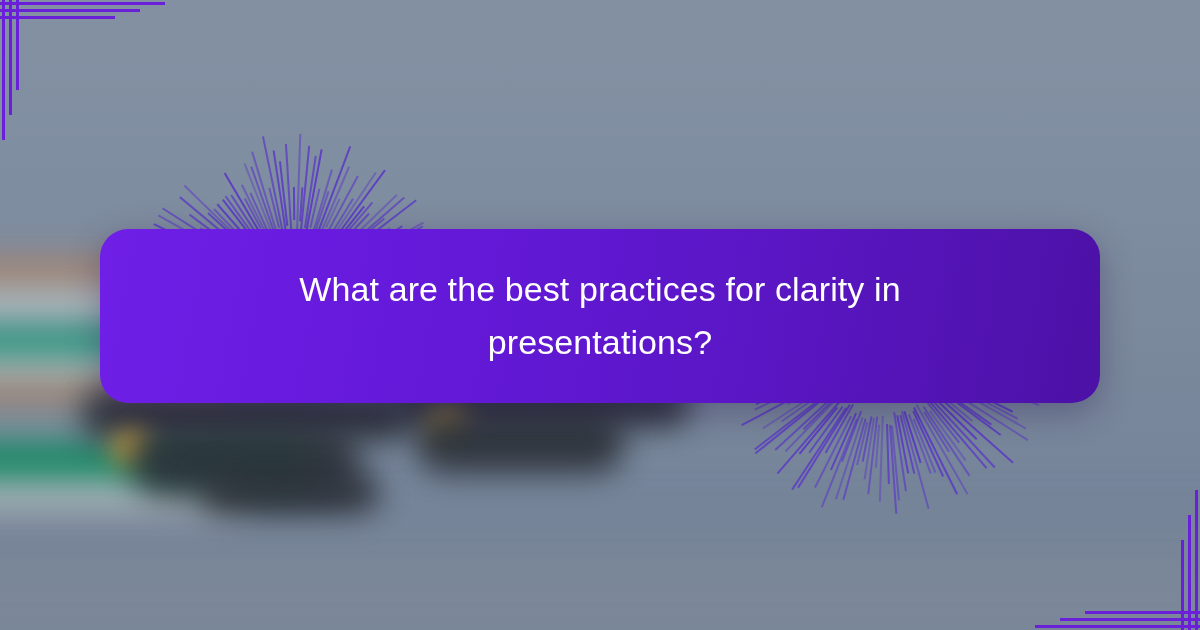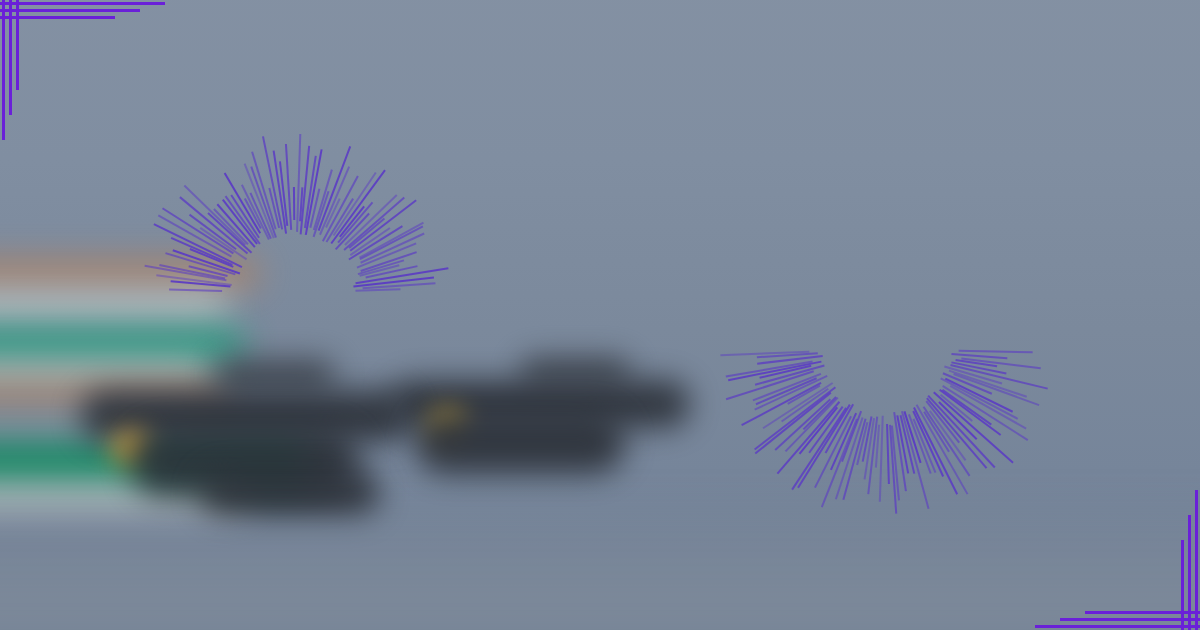--- a/index.html
+++ b/index.html
@@ -311,14 +311,17 @@
     </div>
   <div id="bracket-bottom-right">
       <div class="bracket-line" style="height: 3px; width: 165px; background: rgb(106, 32, 216); right: 0px; bottom: 2px;"></div>
       <div class="bracket-line" style="width: 3px; height: 140px; background: rgb(106, 32, 216); bottom: 0px; right: 2px;"></div>
       <div class="bracket-line" style="height: 3px; width: 140px; background: rgb(106, 32, 216); right: 0px; bottom: 9px;"></div>
       <div class="bracket-line" style="width: 3px; height: 115px; background: rgb(106, 32, 216); bottom: 0px; right: 9px;"></div>
       <div class="bracket-line" style="height: 3px; width: 115px; background: rgb(106, 32, 216); right: 0px; bottom: 16px;"></div>
       <div class="bracket-line" style="width: 3px; height: 90px; background: rgb(106, 32, 216); bottom: 0px; right: 16px;"></div>
     </div>
 
+  <div class="card">
+    <div class="card-text">What are the best practices for clarity in presentations?</div>
+  </div>
 
 </div>
 
 </body></html>

